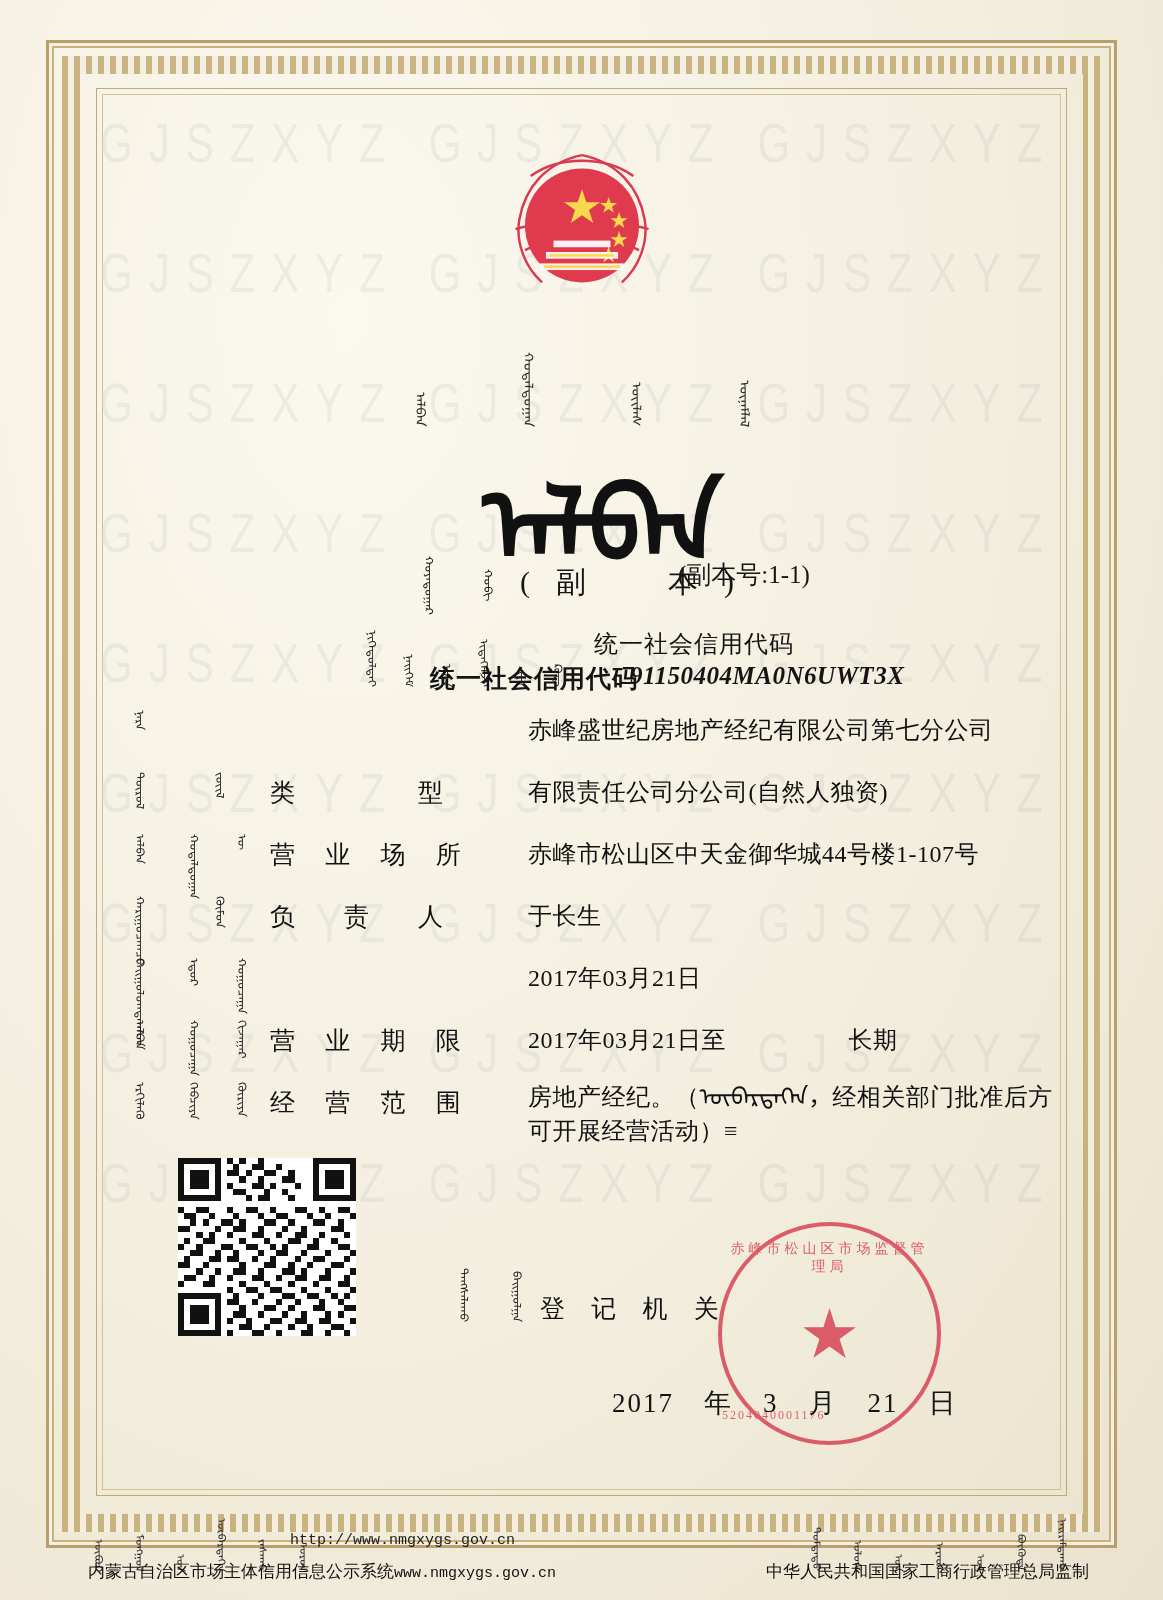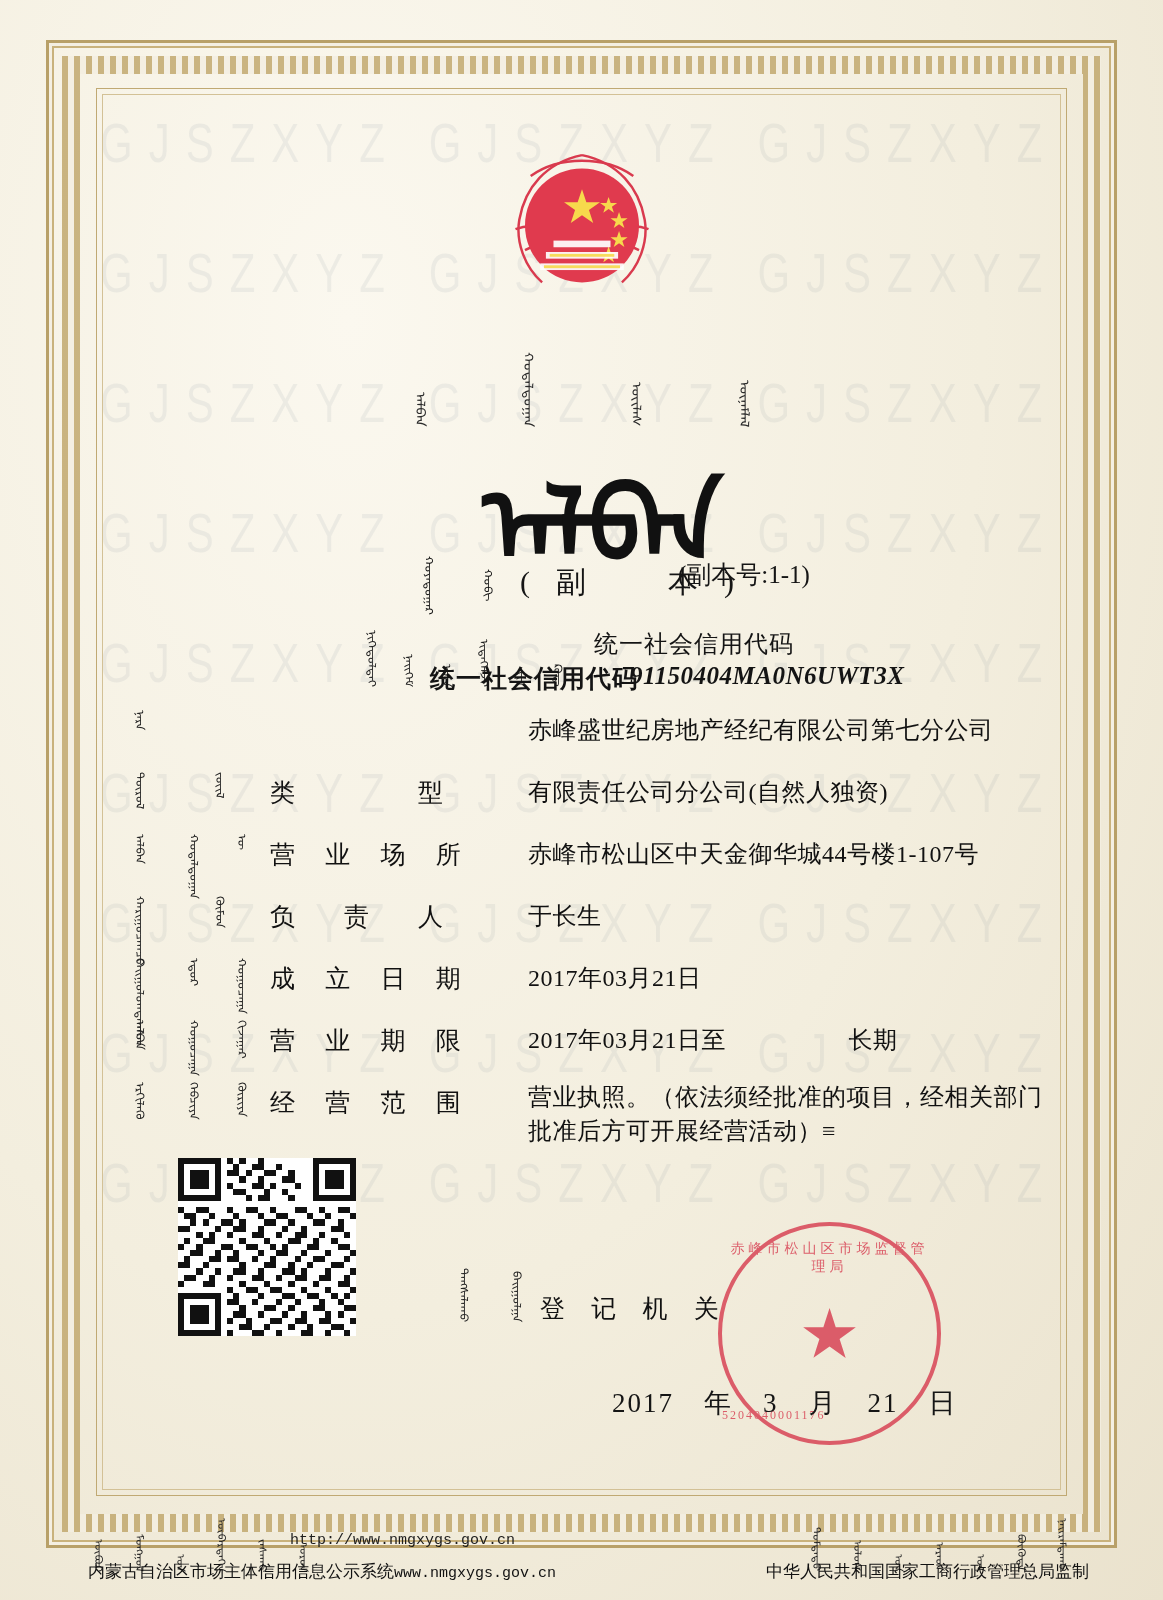--- a/index.html
+++ b/index.html
@@ -341,42 +341,41 @@
       <div class="label">负　责　人</div>
       <div class="value">于长生</div>
     </div>
 
     <div class="row">
       <div class="mg-col">
         <span style="left:8px;">ᠪᠠᠢᠭᠤᠯᠤᠭᠳᠠᠭᠰᠠᠨ</span>
         <span style="left:62px;">ᠡᠳᠦᠷ</span>
         <span style="left:110px;">ᠬᠤᠭᠤᠴᠠᠭᠠ</span>
       </div>
-      <div class="label">成 立 日 期</div>
       <div class="value">2017年03月21日</div>
     </div>
 
     <div class="row">
       <div class="mg-col">
         <span style="left:8px;">ᠠᠯᠪᠠᠨ</span>
         <span style="left:62px;">ᠬᠤᠭᠤᠴᠠᠭᠠ</span>
         <span style="left:110px;">ᠬᠢᠵᠠᠭᠠᠷ</span>
       </div>
       <div class="label">营 业 期 限</div>
       <div class="value">2017年03月21日至　　　　　长期</div>
     </div>
 
     <div class="row" style="height:86px">
       <div class="mg-col">
         <span style="left:8px;">ᠡᠷᠬᠢᠯᠡᠬᠦ</span>
         <span style="left:62px;">ᠬᠡᠪᠴᠢᠶᠡ</span>
         <span style="left:110px;">ᠬᠦᠷᠢᠶᠡ</span>
       </div>
       <div class="label">经 营 范 围</div>
-      <div class="value two-line">营业执照。（依法须经批准的项目，经相关部门批准后方可开展经营活动）≡</div>
+      <div class="value two-line">房地产经纪。（ᠥᠪᠡᠷᠲᠡᠭᠡᠨ，经相关部门批准后方可开展经营活动）≡</div>
     </div>
 
   </div>
 
   <div class="qr">
     <svg viewBox="0 0 29 29" width="178" height="178" shape-rendering="crispEdges" aria-hidden="true">
       <rect width="29" height="29" fill="#fff"></rect>
       <g fill="#111">
         <rect x="0" y="0" width="7" height="1"></rect>
           <rect x="0" y="6" width="7" height="1"></rect>

